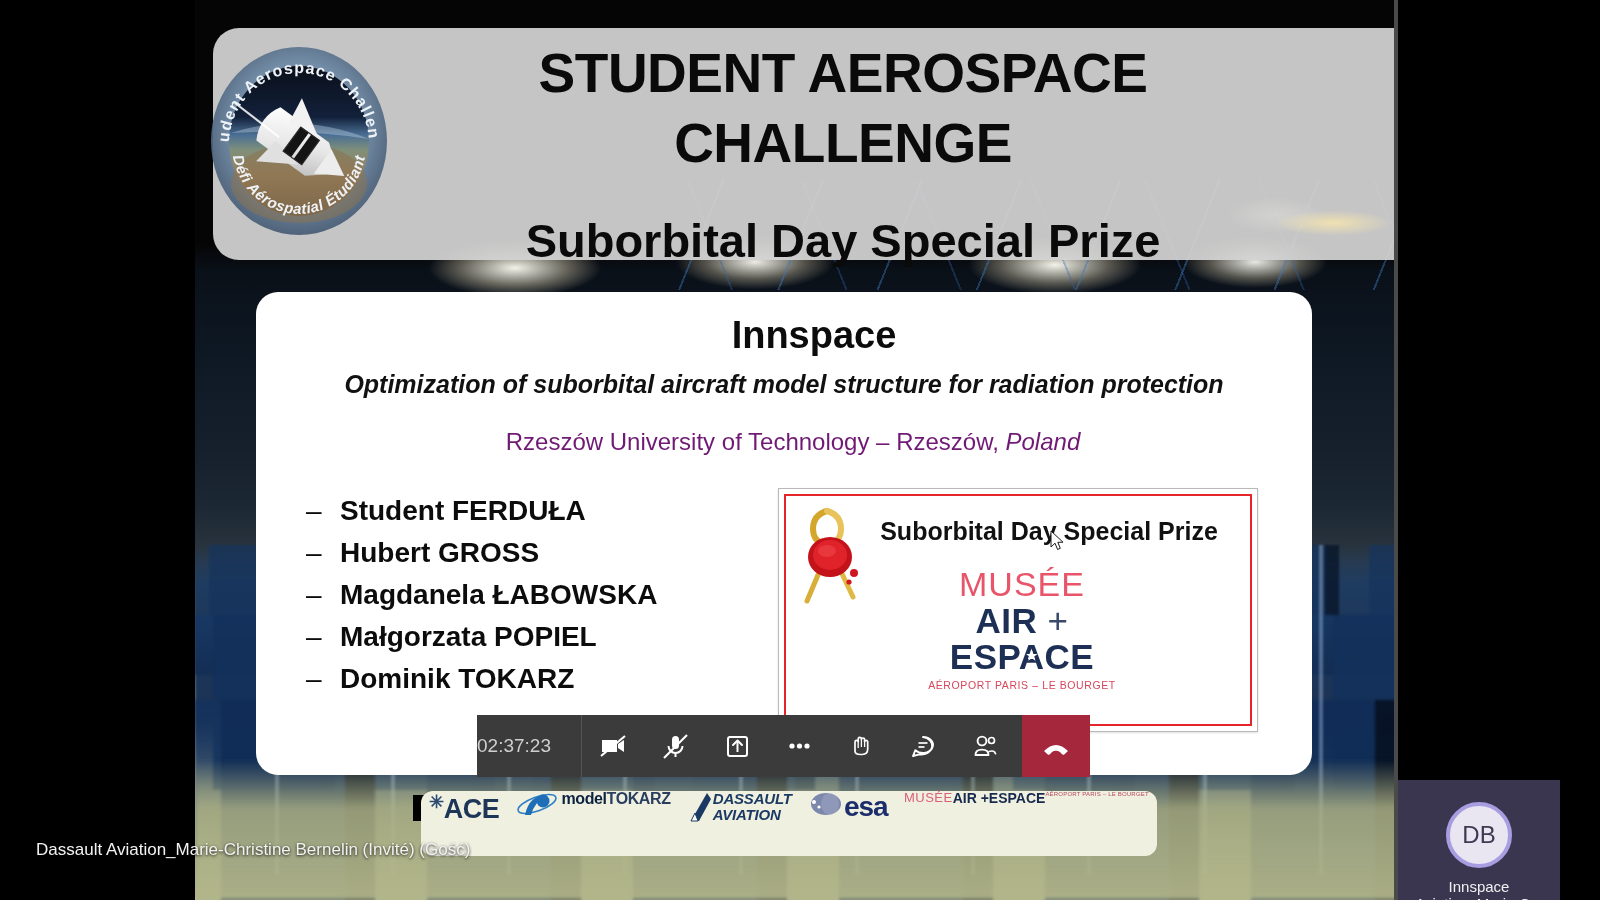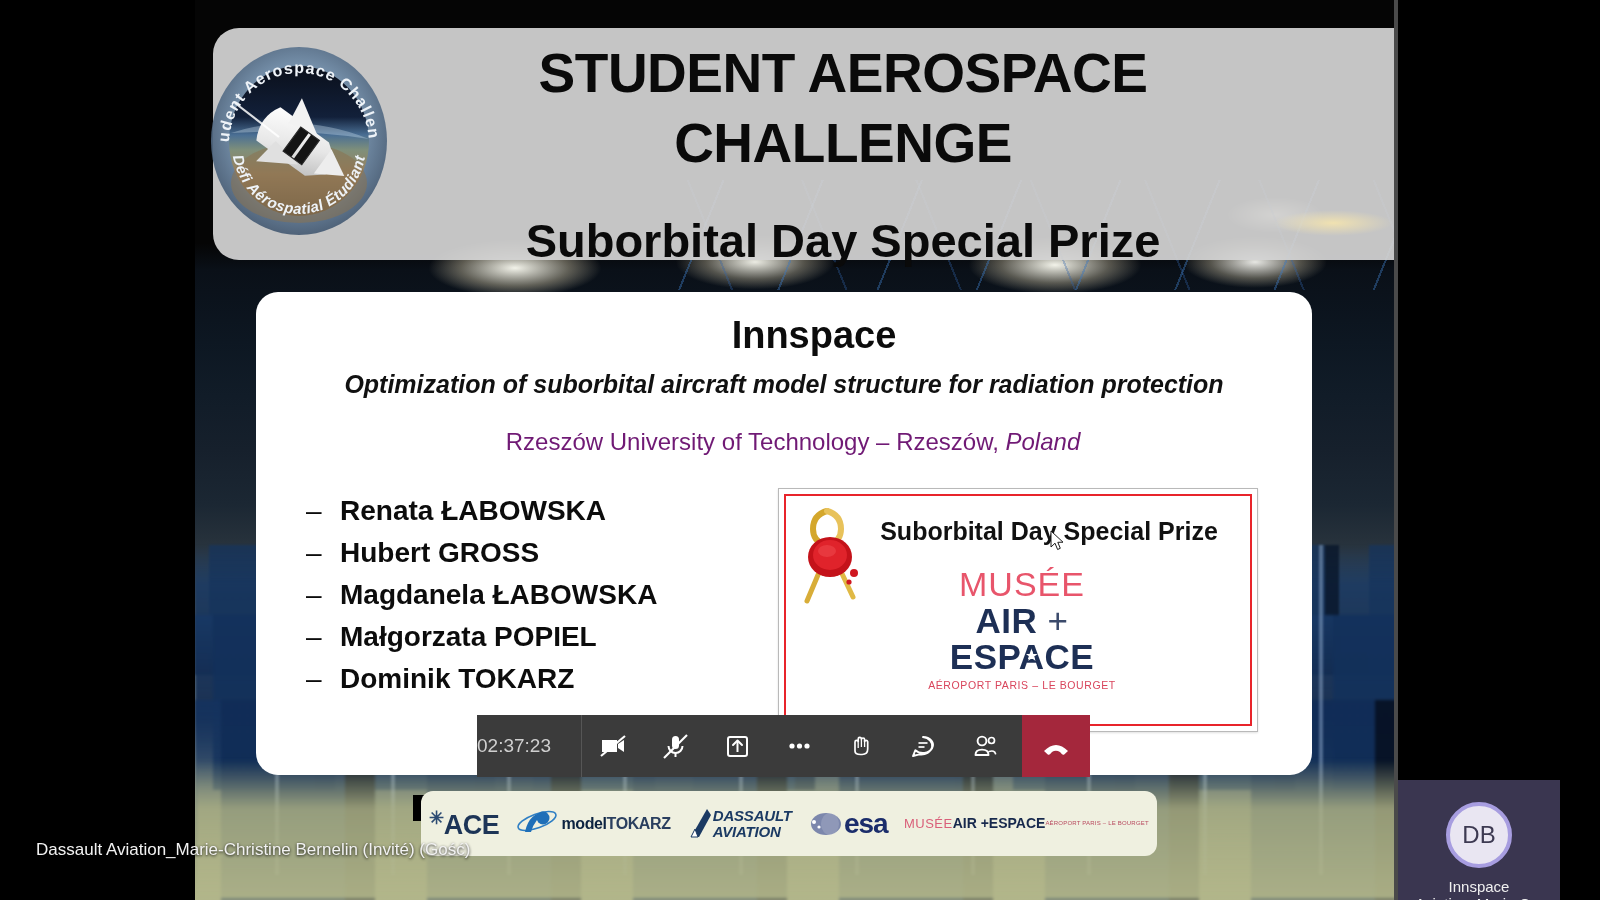--- a/index.html
+++ b/index.html
@@ -97,21 +97,21 @@
   .timer { width:104px; text-align:left; font-size:19px; color:#cfcfcf; }
   .tsep { width:1px; height:62px; background:#565656; }
   .tbtn { width:62px; height:62px; display:flex; align-items:center; justify-content:center; }
   .tbtn svg { display:block; }
   .hangup { margin-left:auto; width:68px; height:62px; background:#a4273c;
      display:flex; align-items:center; justify-content:center; }
 
   
   .sponsors { position:absolute; left:421px; top:791px; width:736px; height:65px;
      background:#eff0e0; border-radius:12px; display:flex; align-items:center; justify-content:space-around; }
-  .sp { display:flex; align-items:center; justify-content:center; height:100%; }
+  .sp { display:flex; justify-content:center; height:100%; }
   .sp-ace { font-size:27px; font-weight:bold; color:#1d3557; letter-spacing:-.5px; }
   .sp-ace .ast { font-size:18px; color:#2b4a72; vertical-align:super; }
   .sp-ariane { text-align:center; line-height:1; }
   .sp-ariane .txt { font-size:16px; font-weight:bold; color:#0c2340; letter-spacing:-.4px; }
   .sp-ariane .txt .grp { font-weight:bold; color:#2a3f5f; }
   .sp-das { font-size:15px; font-weight:bold; font-style:italic; color:#1b3a63; line-height:1.05; letter-spacing:-.2px; }
   .sp-esa { font-size:28px; font-weight:bold; color:#1b2d6b; letter-spacing:-1px; }
   .sp-musee { text-align:center; line-height:1.02; }
   .sp-musee .m1 { font-size:13px; color:#d9607a; letter-spacing:.5px; }
   .sp-musee .m2 { font-size:14px; font-weight:bold; color:#17294d; }
@@ -209,21 +209,21 @@
     <div class="slide">
       <div class="slide-team">Innspace</div>
       <div class="slide-subject">Optimization of suborbital aircraft model structure for radiation protection</div>
       <div class="slide-univ">
         <span>Rzeszów University of Technology – Rzeszów, </span><i>Poland</i>
       </div>
 
       <div class="members">
         <div class="member">
           <span class="dash">–</span>
-          <span>Renata ŁABOWSKA</span>
+          <span>Student FERDUŁA</span>
         </div>
         <div class="member">
           <span class="dash">–</span>
           <span>Hubert GROSS</span>
         </div>
         <div class="member">
           <span class="dash">–</span>
           <span>Magdanela ŁABOWSKA</span>
         </div>
         <div class="member">

